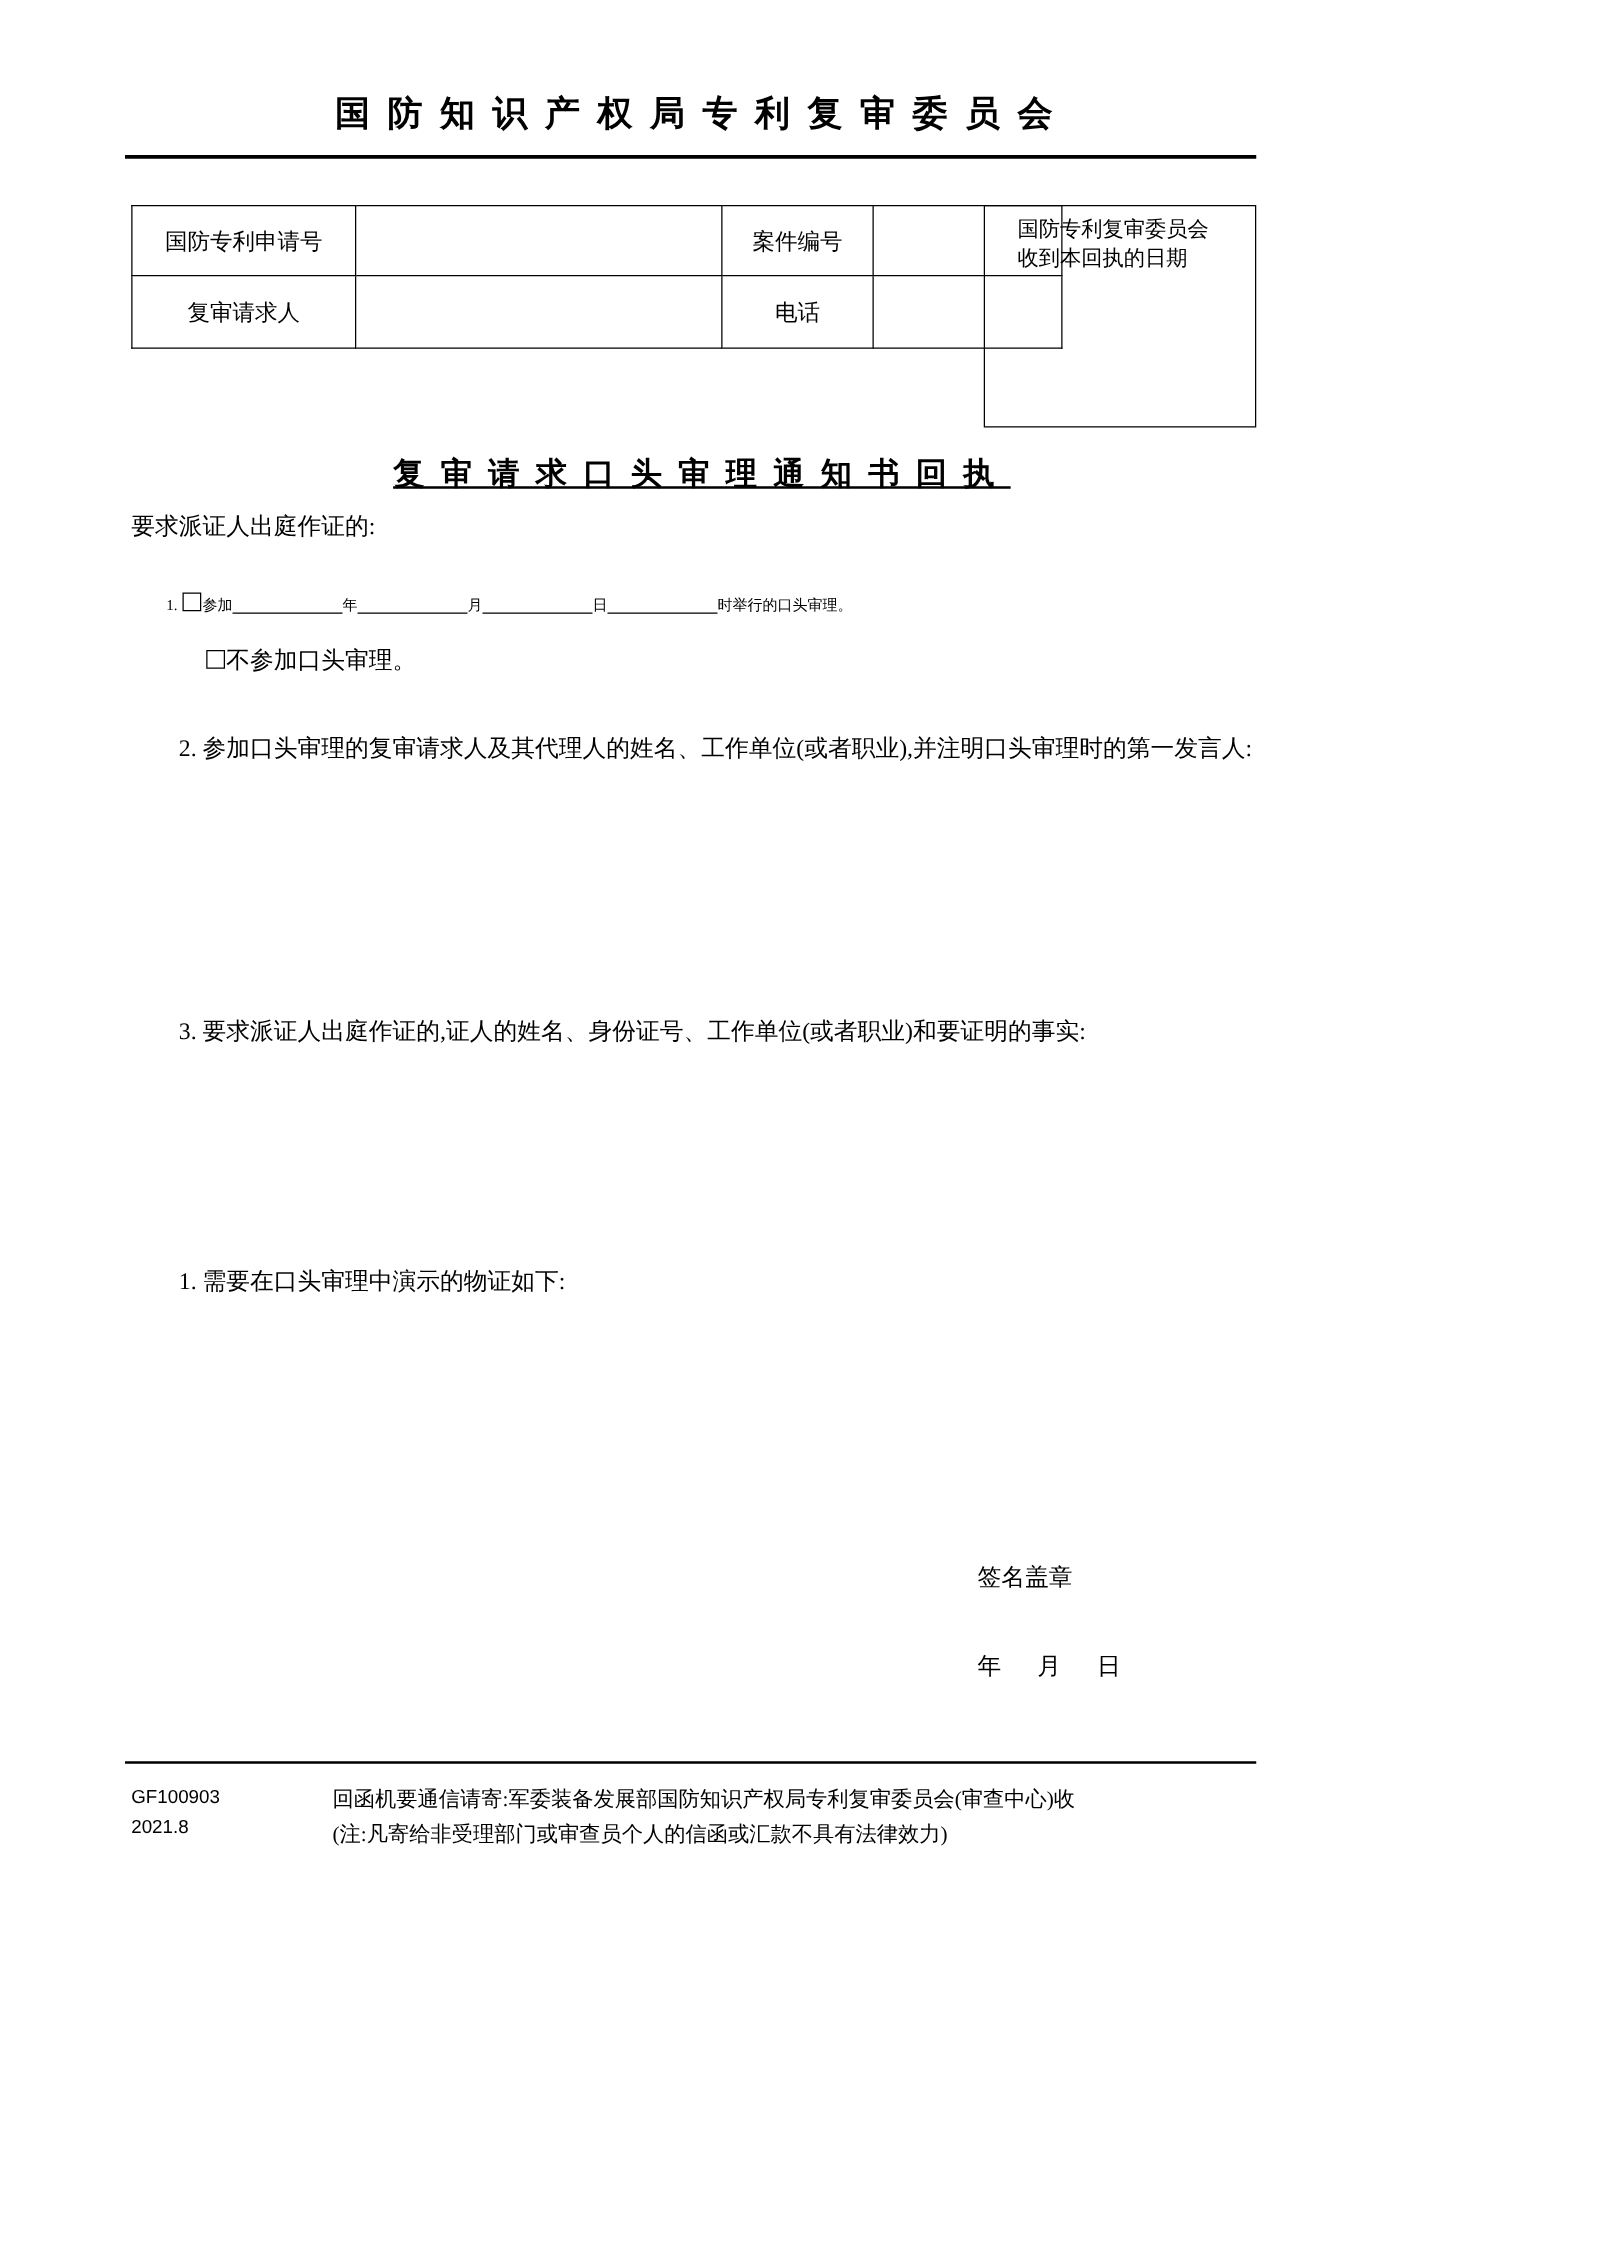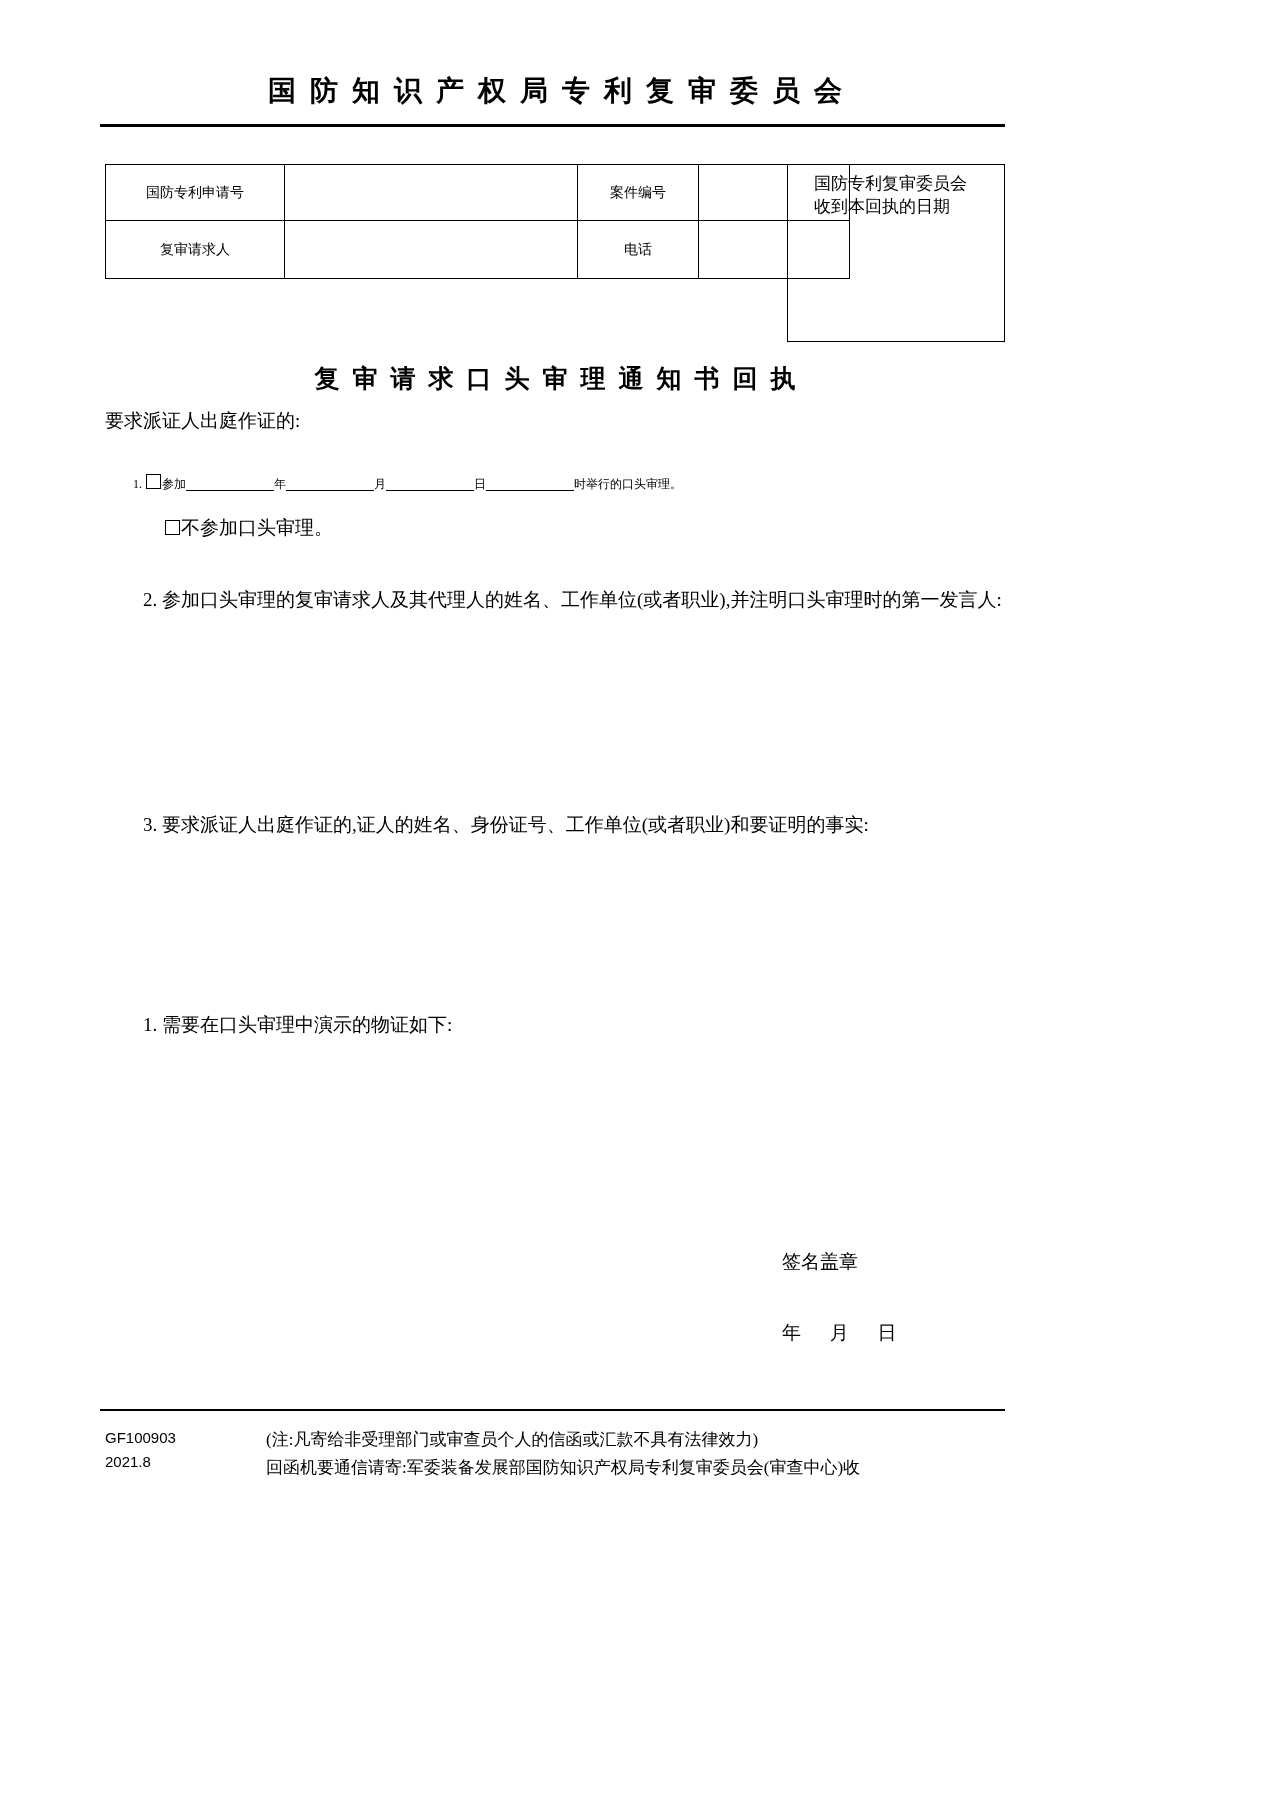--- a/index.html
+++ b/index.html
@@ -49,21 +49,21 @@
   .info-table {
     position: absolute;
     left: 105px;
     top: 164px;
     width: 660px;
     border-collapse: collapse;
     table-layout: fixed;
   }
   .info-table td {
     border: 1.5px solid #000;
-    font-size: 14px;
+    font-size: 18px;
     padding: 11px 10px;
     vertical-align: middle;
     font-family: Liberation Sans, sans-serif;
   }
   .label-cell {
     text-align: center;
     width: 158px;
   }
   .row1 { height: 56px; }
   .row2 { height: 60px; }
@@ -93,20 +93,21 @@
     left: 105px;
     top: 362px;
     width: 900px;
     text-align: center;
     font-size: 25px;
     font-weight: bold;
     letter-spacing: 13px;
     text-indent: 13px;
     font-family: "Liberation Sans", "DejaVu Sans", sans-serif;
     white-space: nowrap;
+    text-decoration: underline;
   }
 
   
   .salutation {
     position: absolute;
     left: 105px;
     top: 408px;
     font-size: 19px;
   }
 
@@ -258,17 +259,17 @@
 
   <div class="sign-label">签名盖章</div>
   <div class="date-line">年 月 日</div>
 
   <div class="footer-rule"></div>
   <div class="footer-code">
     <div>GF100903</div>
     <div>2021.8</div>
   </div>
   <div class="footer-note">
+    <div>回函机要通信请寄:军委装备发展部国防知识产权局专利复审委员会(审查中心)收</div>
     <div>(注:凡寄给非受理部门或审查员个人的信函或汇款不具有法律效力)</div>
-    <div>回函机要通信请寄:军委装备发展部国防知识产权局专利复审委员会(审查中心)收</div>
   </div>
 
 </div>
 
 </body></html>

